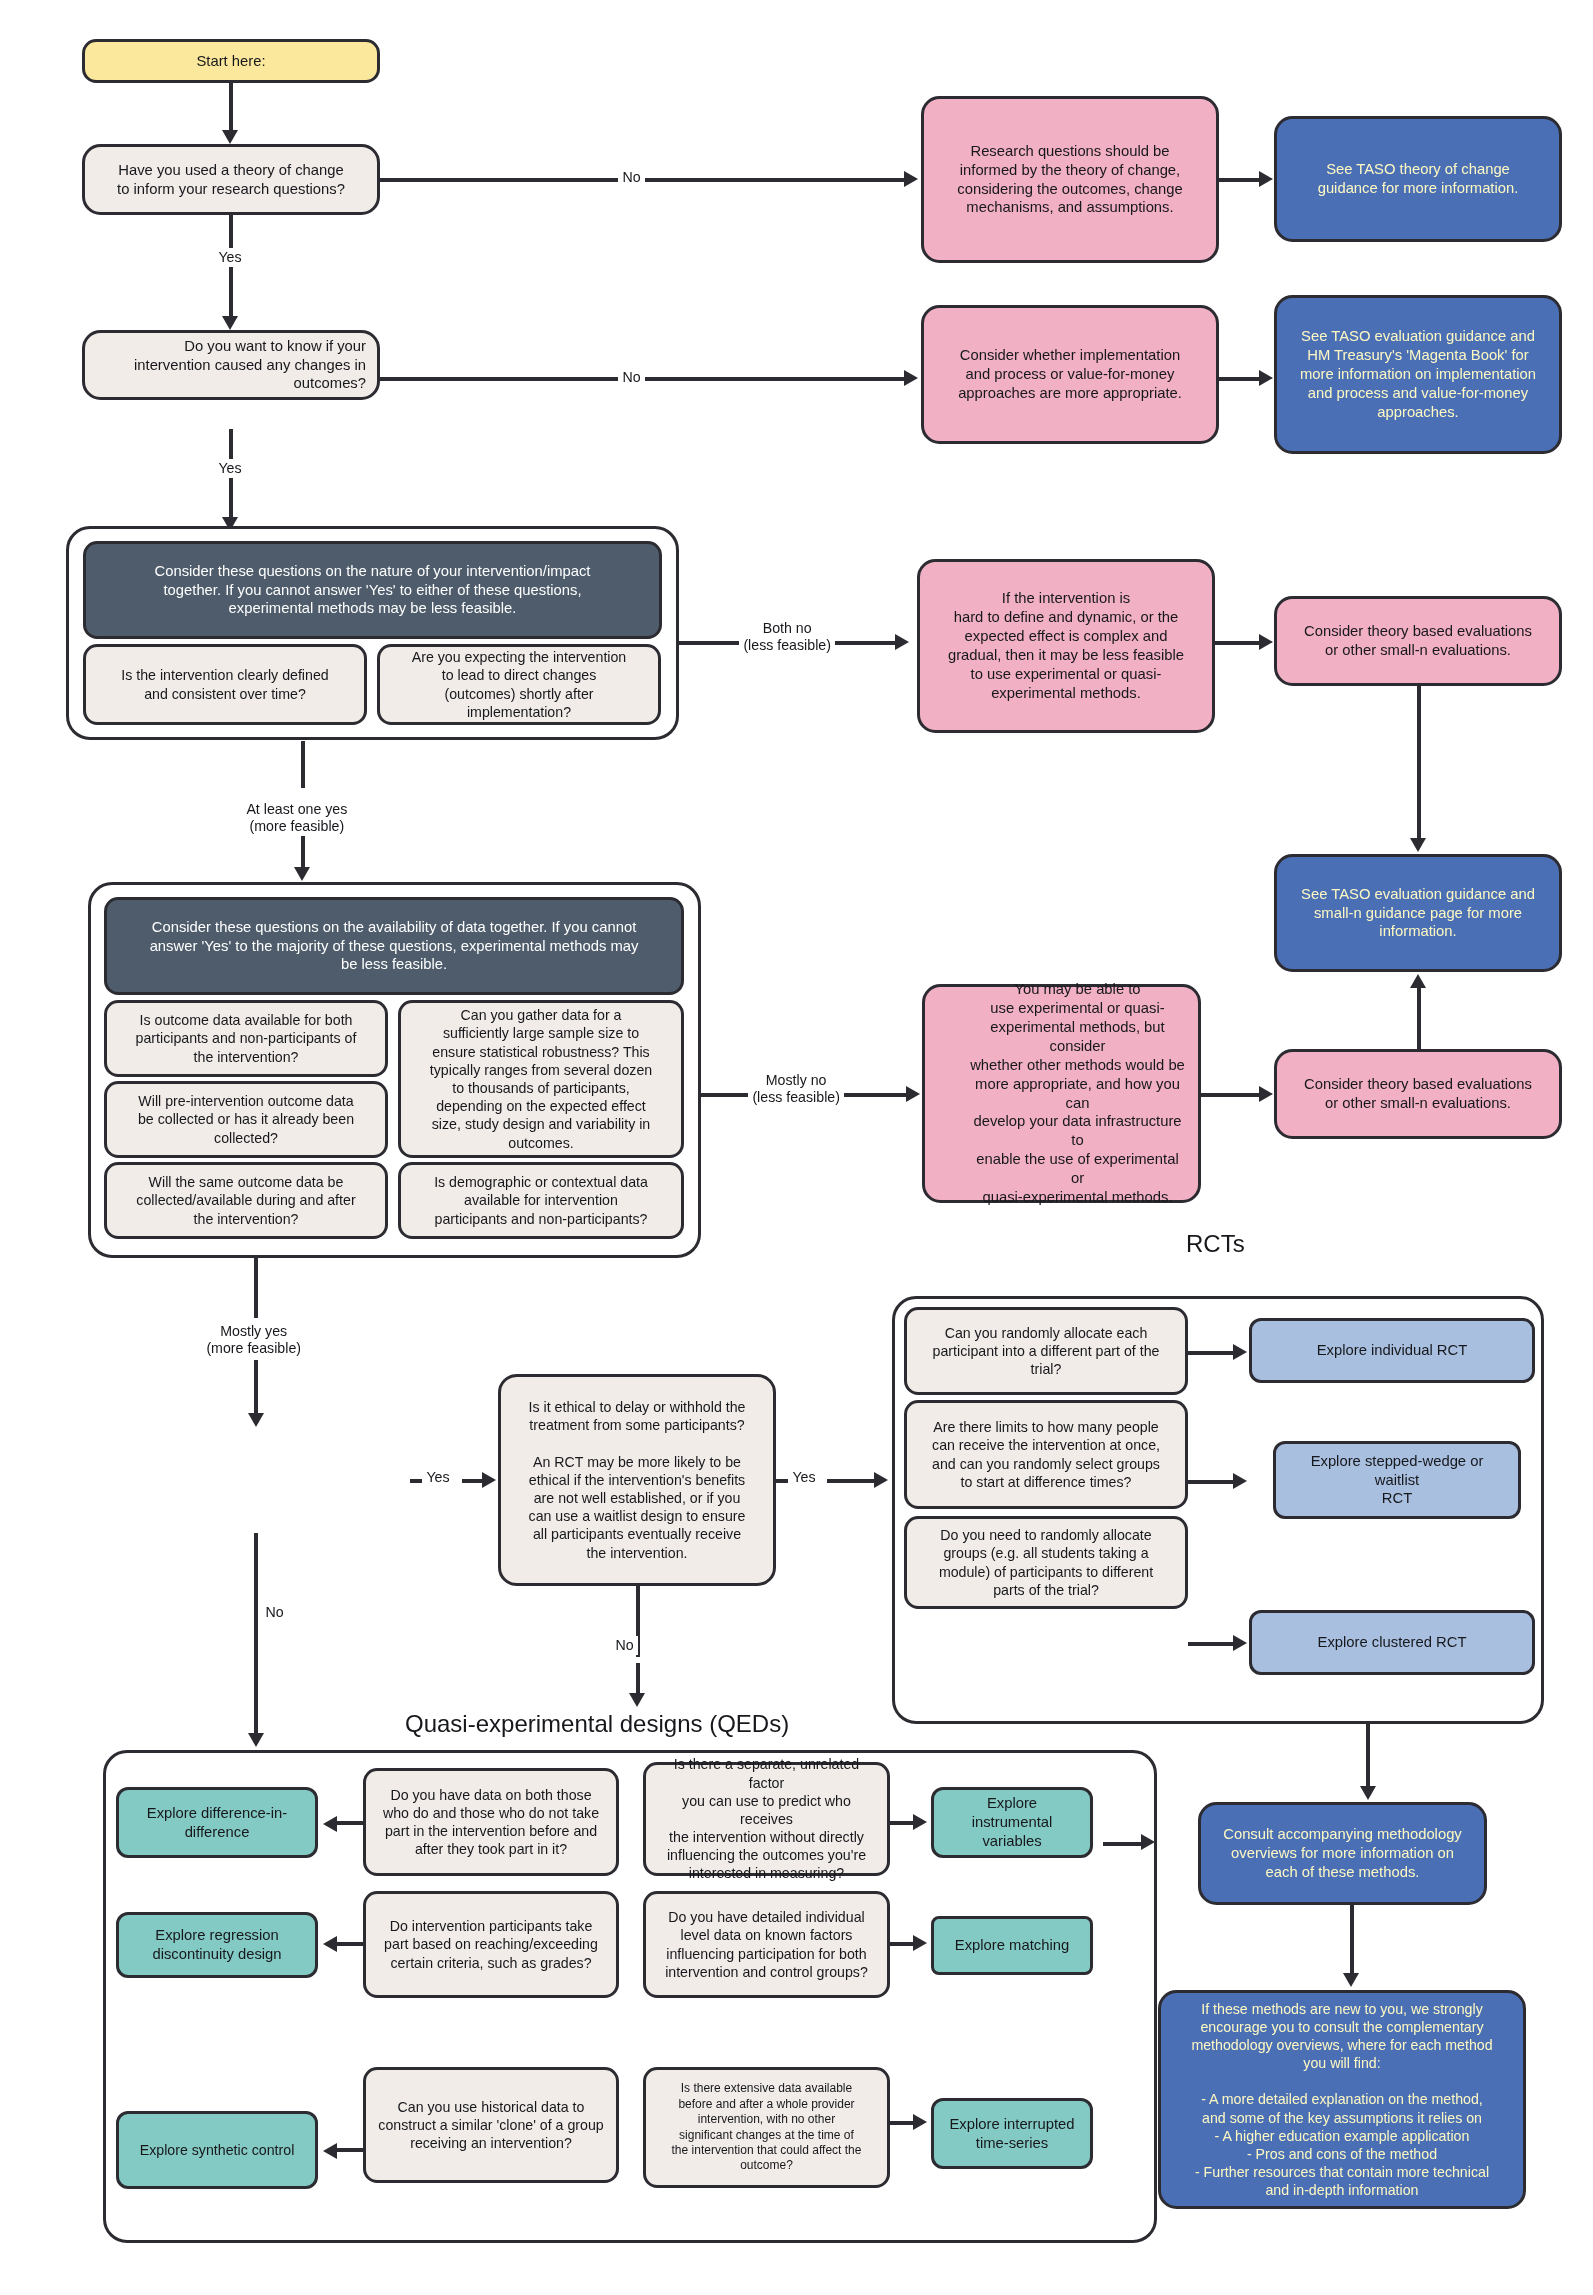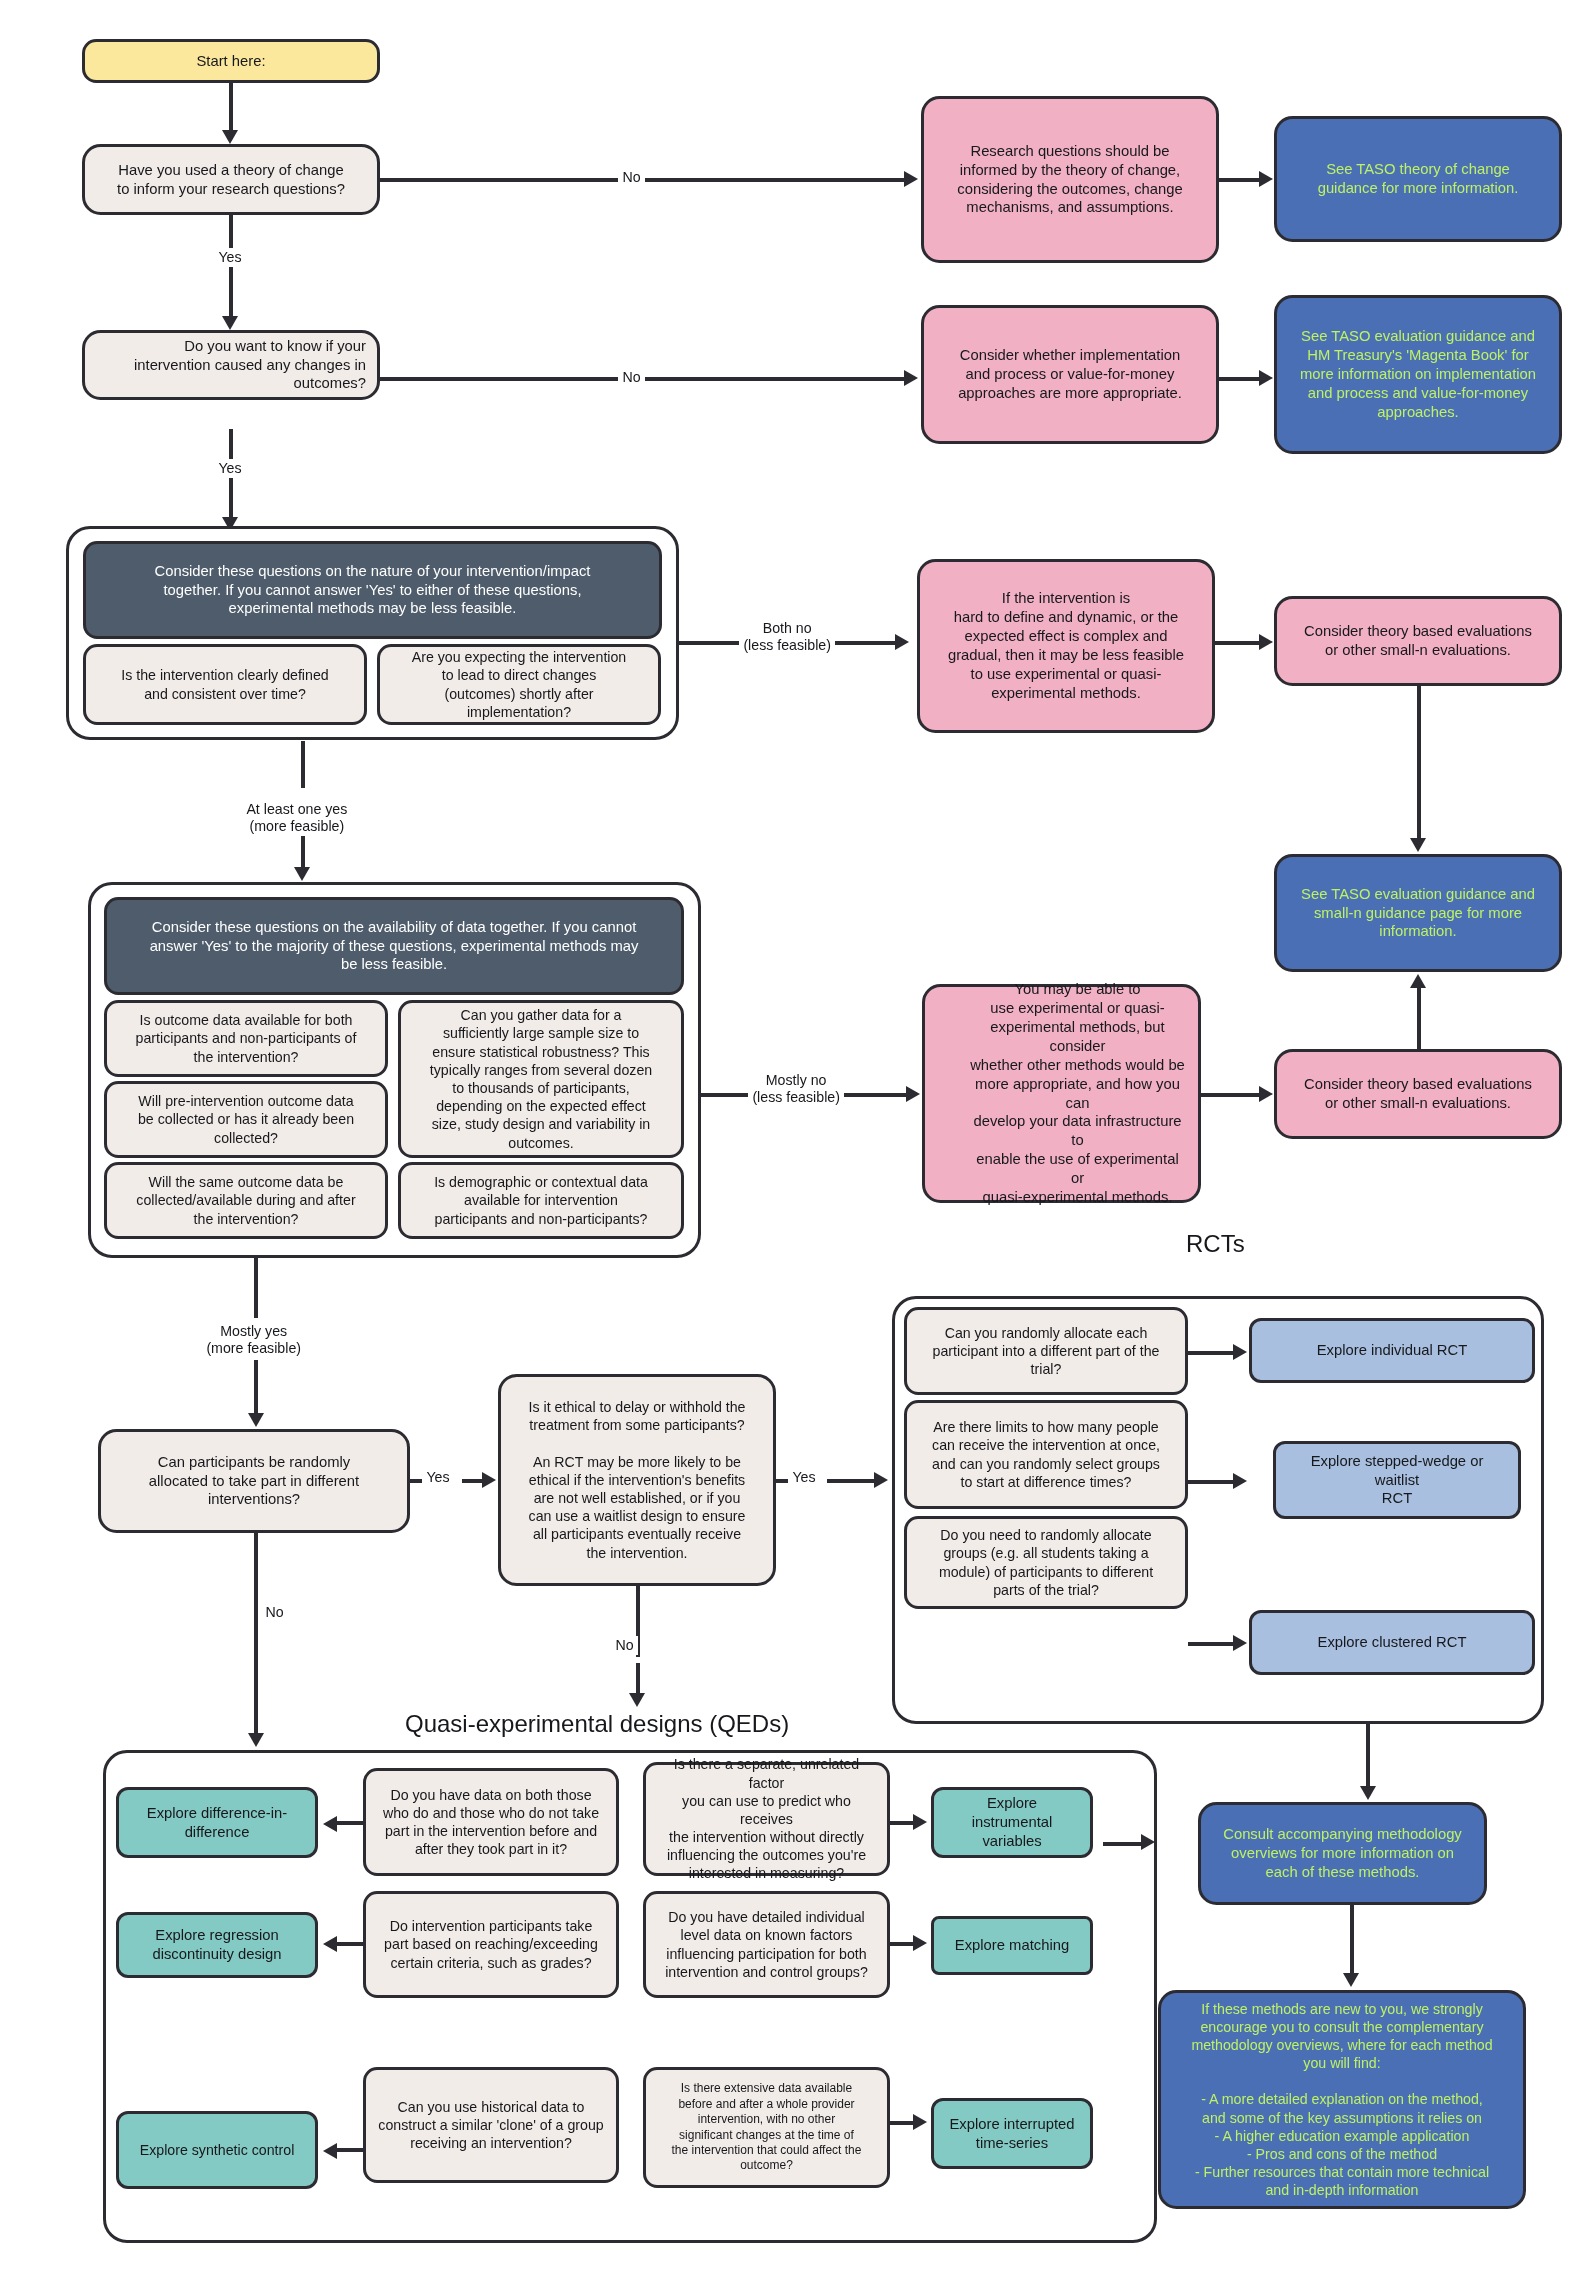--- a/index.html
+++ b/index.html
@@ -28,21 +28,21 @@
     text-align: center;
     padding: 7.7px 11px;
     line-height: 1.28;
     white-space: pre-line;
   }
   .node span { display:block; width:100%; }
 
   .n-cream   { background:#f2ece9; color:#17181c; }
   .n-yellow  { background:#fbe89c; color:#17181c; }
   .n-pink    { background:#f2b0c4; color:#17181c; }
-  .n-blue    { background:#4a6fb5; color:#bef264; }
+  .n-blue    { background:#4a6fb5; color:#fef9c3; }
   .n-ltblue  { background:#a8bfdf; color:#17181c; }
   .n-teal    { background:#84cac4; color:#17181c; }
   .n-slate   { background:#4e5c6b; color:#ffffff; }
 
   
   .group {
     position:absolute;
     border:3.8px solid #2b2b31;
     border-radius: 24px;
     background:#ffffff;
@@ -280,25 +280,20 @@
 
   <div class="line-v" style="left:1417px; top:988px; height:61px;"></div>
   <div class="arrow arrow-u" style="left:1410px; top:974px;"></div>
 
   <div class="line-v" style="left:254px; top:1258px; height:60px;"></div>
   <div class="edge-label fs-26" style="left:202px; top:1322px;">Mostly yes
 (more feasible)</div>
   <div class="line-v" style="left:254px; top:1360px; height:56px;"></div>
   <div class="arrow arrow-d" style="left:248px; top:1413px;"></div>
 
-  <div class="node n-cream fs-27" style="left:98px; top:1429px; width:312px; height:104px;">
-    <span>Can participants be randomly
-allocated to take part in different
-interventions?</span>
-  </div>
 
   <div class="line-h" style="left:410px; top:1479px; width:38px;"></div>
   <div class="edge-label fs-26" style="left:422px; top:1468px;">Yes</div>
   <div class="line-h" style="left:462px; top:1479px; width:22px;"></div>
   <div class="arrow arrow-r" style="left:482px; top:1472px;"></div>
 
   <div class="node n-cream fs-26" style="left:498px; top:1374px; width:278px; height:212px;">
     <span>Is it ethical to delay or withhold the
 treatment from some participants?
 

